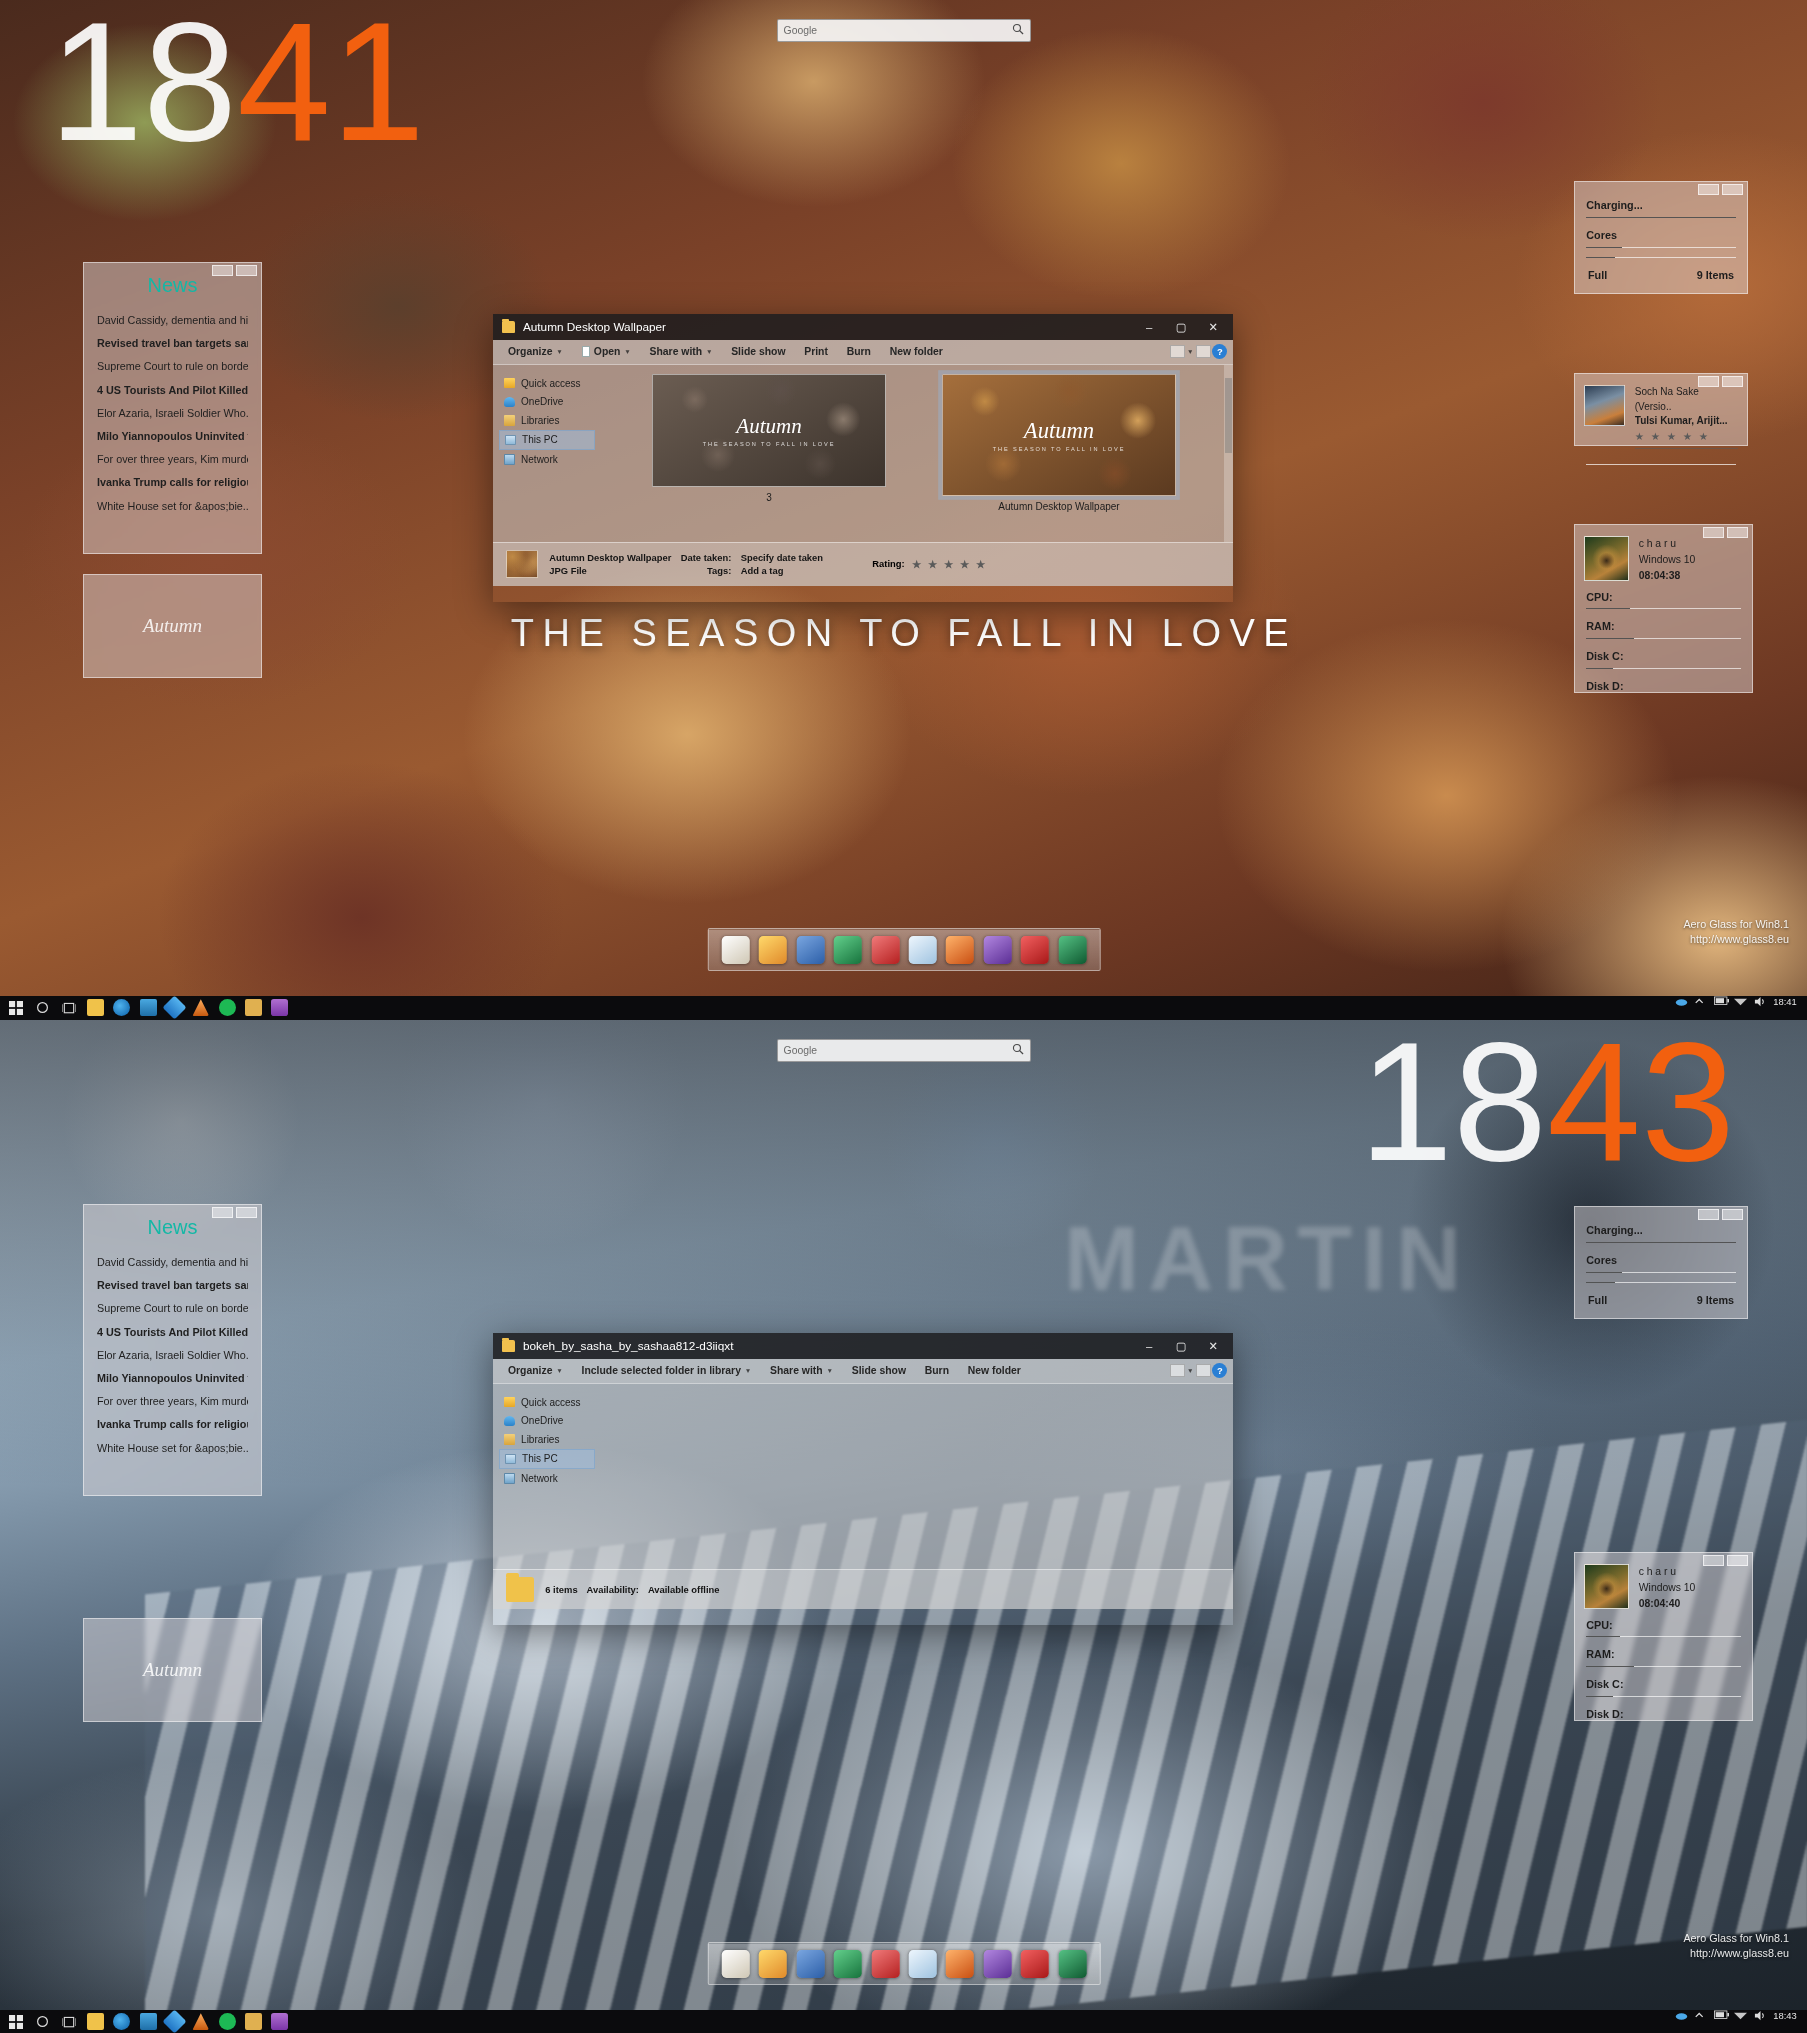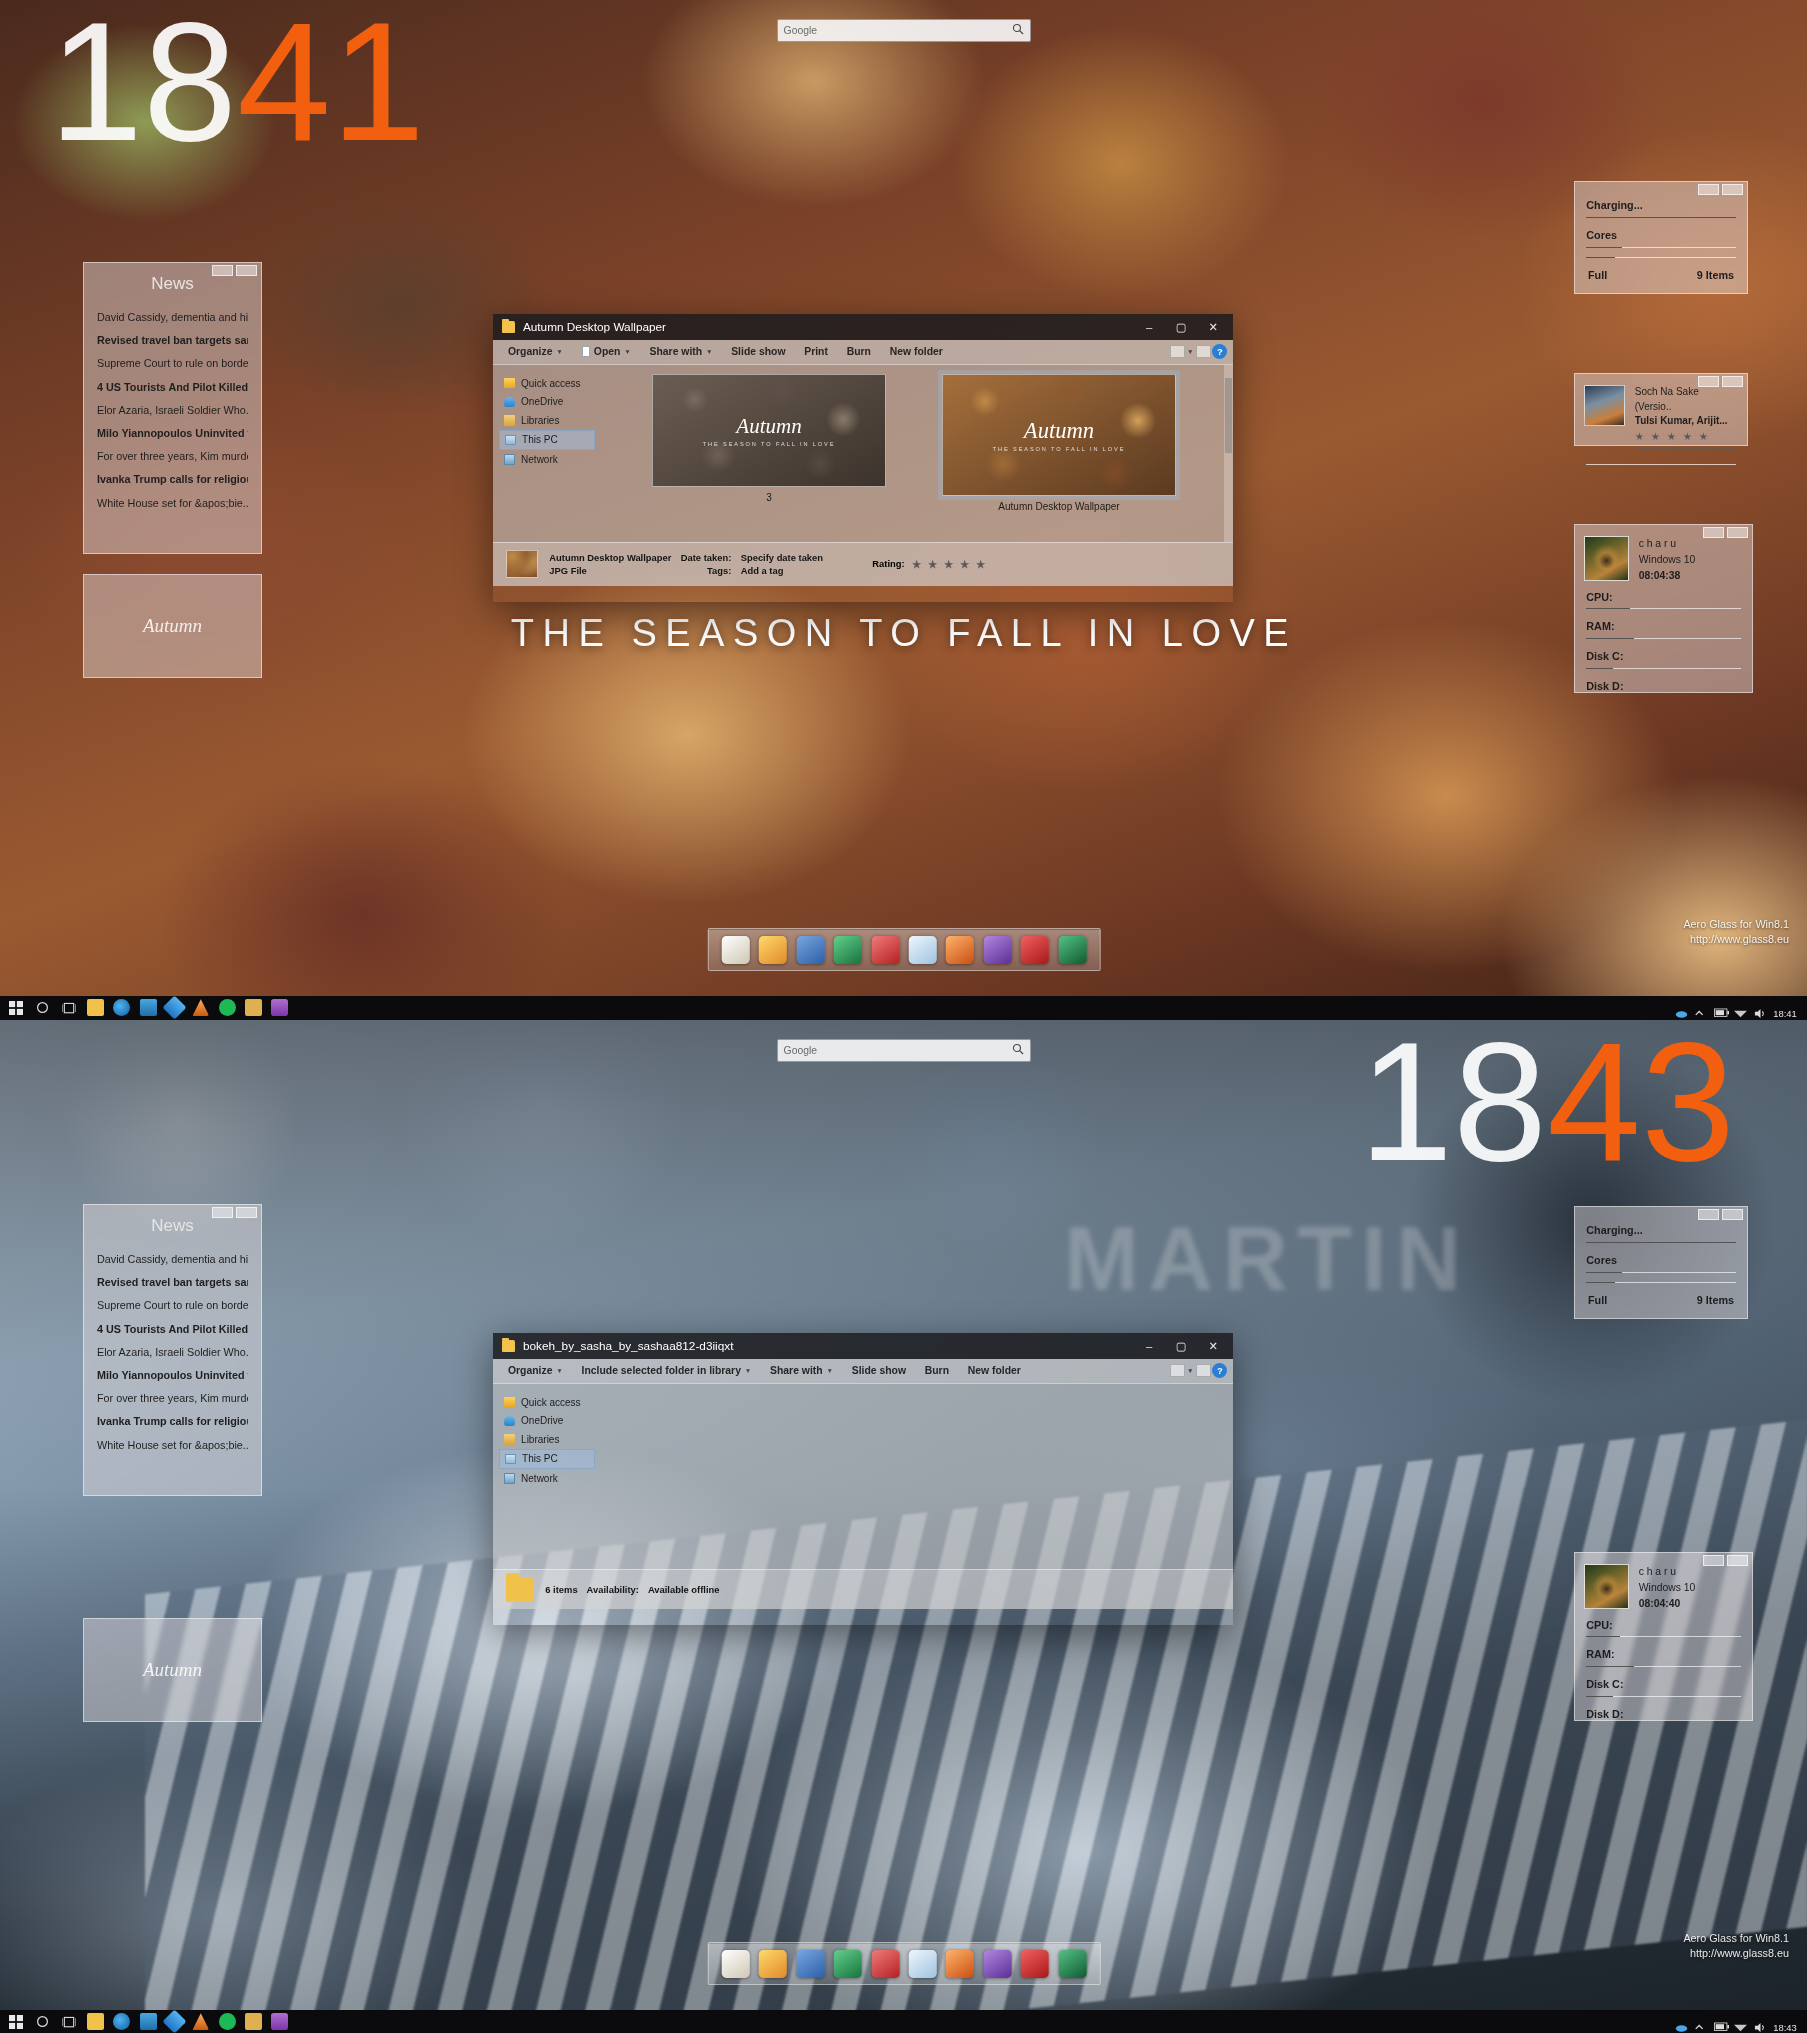--- a/index.html
+++ b/index.html
@@ -87,21 +87,21 @@
     position: absolute;
     background: rgba(226,220,222,.46);
     border: 0.9px solid rgba(255,255,255,.5);
     backdrop-filter: blur(1.9px);
     color: #1d1d1d;
   }
   .wbtns { position: absolute; top: 1.9px; right: 3.8px; display: flex; gap: 2.8px; }
   .wbtn { width: 21px; height: 11.3px; background: rgba(255,255,255,.45); border: 0.9px solid rgba(255,255,255,.65); }
 
   
-  .news-title { text-align: center; font-size: 17px; color: #e5e5e5; font-weight: 400; padding: 11.3px 0 5.6px; }
+  .news-title { text-align: center; font-size: 20px; color: #14b8a6; font-weight: 400; padding: 11.3px 0 5.6px; }
   .news-list { padding: 5.6px 13px 9.4px; }
   .news-item { font-size: 10.8px; color: #1f1f1f; padding: 5.6px 0; white-space: nowrap; overflow: hidden; }
   .news-item.b { font-weight: 700; }
 
   
   .thumb-widget { padding: 13px; }
   .thumb-img {
     width: 100%; height: 100%;
     background:
       radial-gradient(circle 24.5px at 20% 25%, #8a6b52, rgba(138,107,82,0) 70%),
@@ -235,21 +235,21 @@
     height: 43px; display: flex; align-items: center; gap: 9.4px; padding: 0 13px;
     background: linear-gradient(180deg, rgba(245,245,245,.42), rgba(190,190,190,.30));
     border: 0.9px solid rgba(255,255,255,.45);
     border-radius: 1.9px;
   }
   .dock-ico { width: 28px; height: 28px; border-radius: 4.7px; position: relative; box-shadow: 0 0.9px 2.8px rgba(0,0,0,.35); }
 
   
   .taskbar {
     position: absolute; left: 0; right: 0; bottom: 0; height: 24.5px;
-    background: #0b0b0d; display: flex; align-items: flex-end; padding: 0 3.8px; gap: 1.9px;
+    background: #0b0b0d; display: flex; align-items: flex-start; padding: 0 3.8px; gap: 1.9px;
   }
   .tb-btn { width: 24.5px; height: 24.5px; display: flex; align-items: center; justify-content: center; }
   .tb-sysico { width: 17px; height: 17px; border-radius: 2.8px; }
   .tray { margin-left: auto; display: flex; align-items: center; gap: 7.5px; color: #e6e6e6; font-size: 9.4px; padding-right: 7.5px; }
   .tray .ti { width: 12.2px; height: 12.2px; }
 
   
   .credit {
     position: absolute; right: 19px; text-align: right; color: rgba(255,255,255,.9);
     font-size: 10.8px; line-height: 1.45; text-shadow: 0 0.9px 2.8px rgba(0,0,0,.6); margin-left: 16px;

